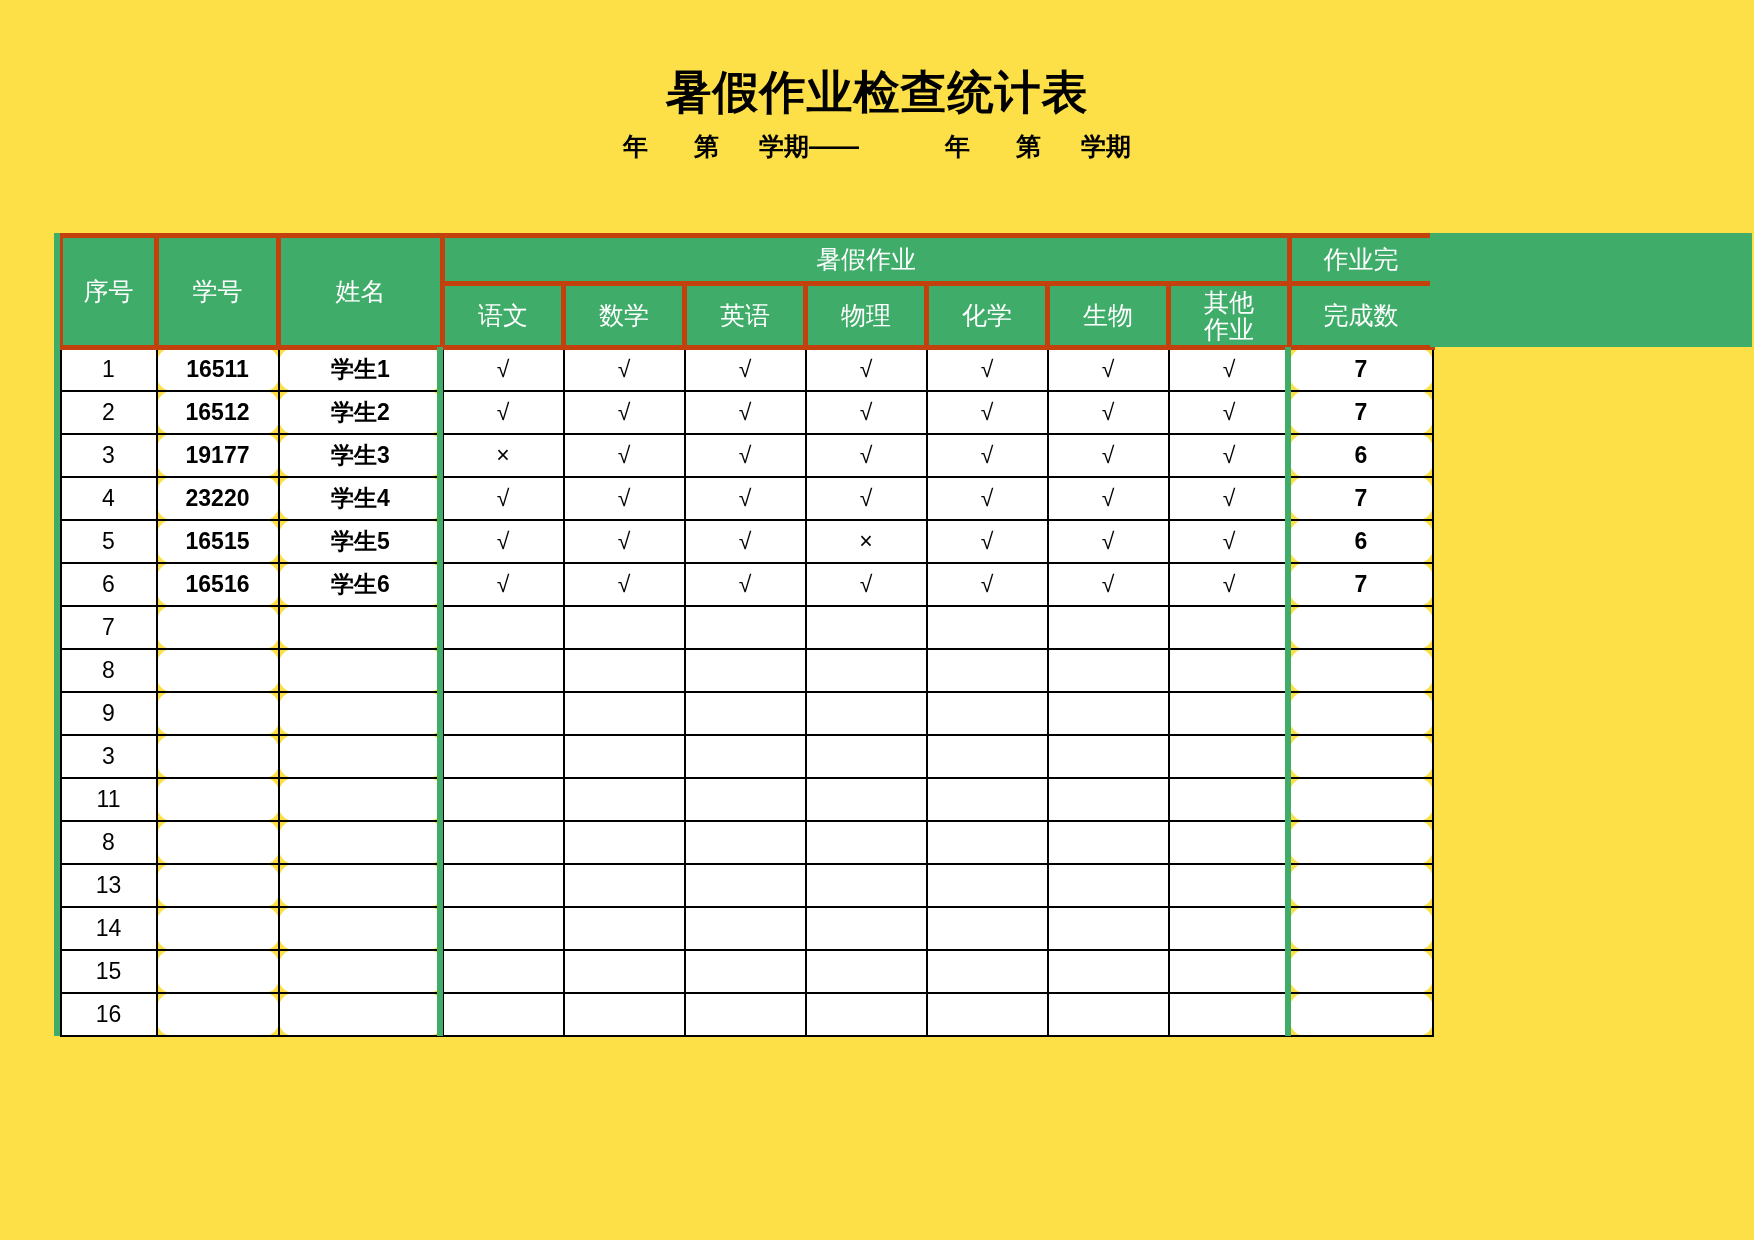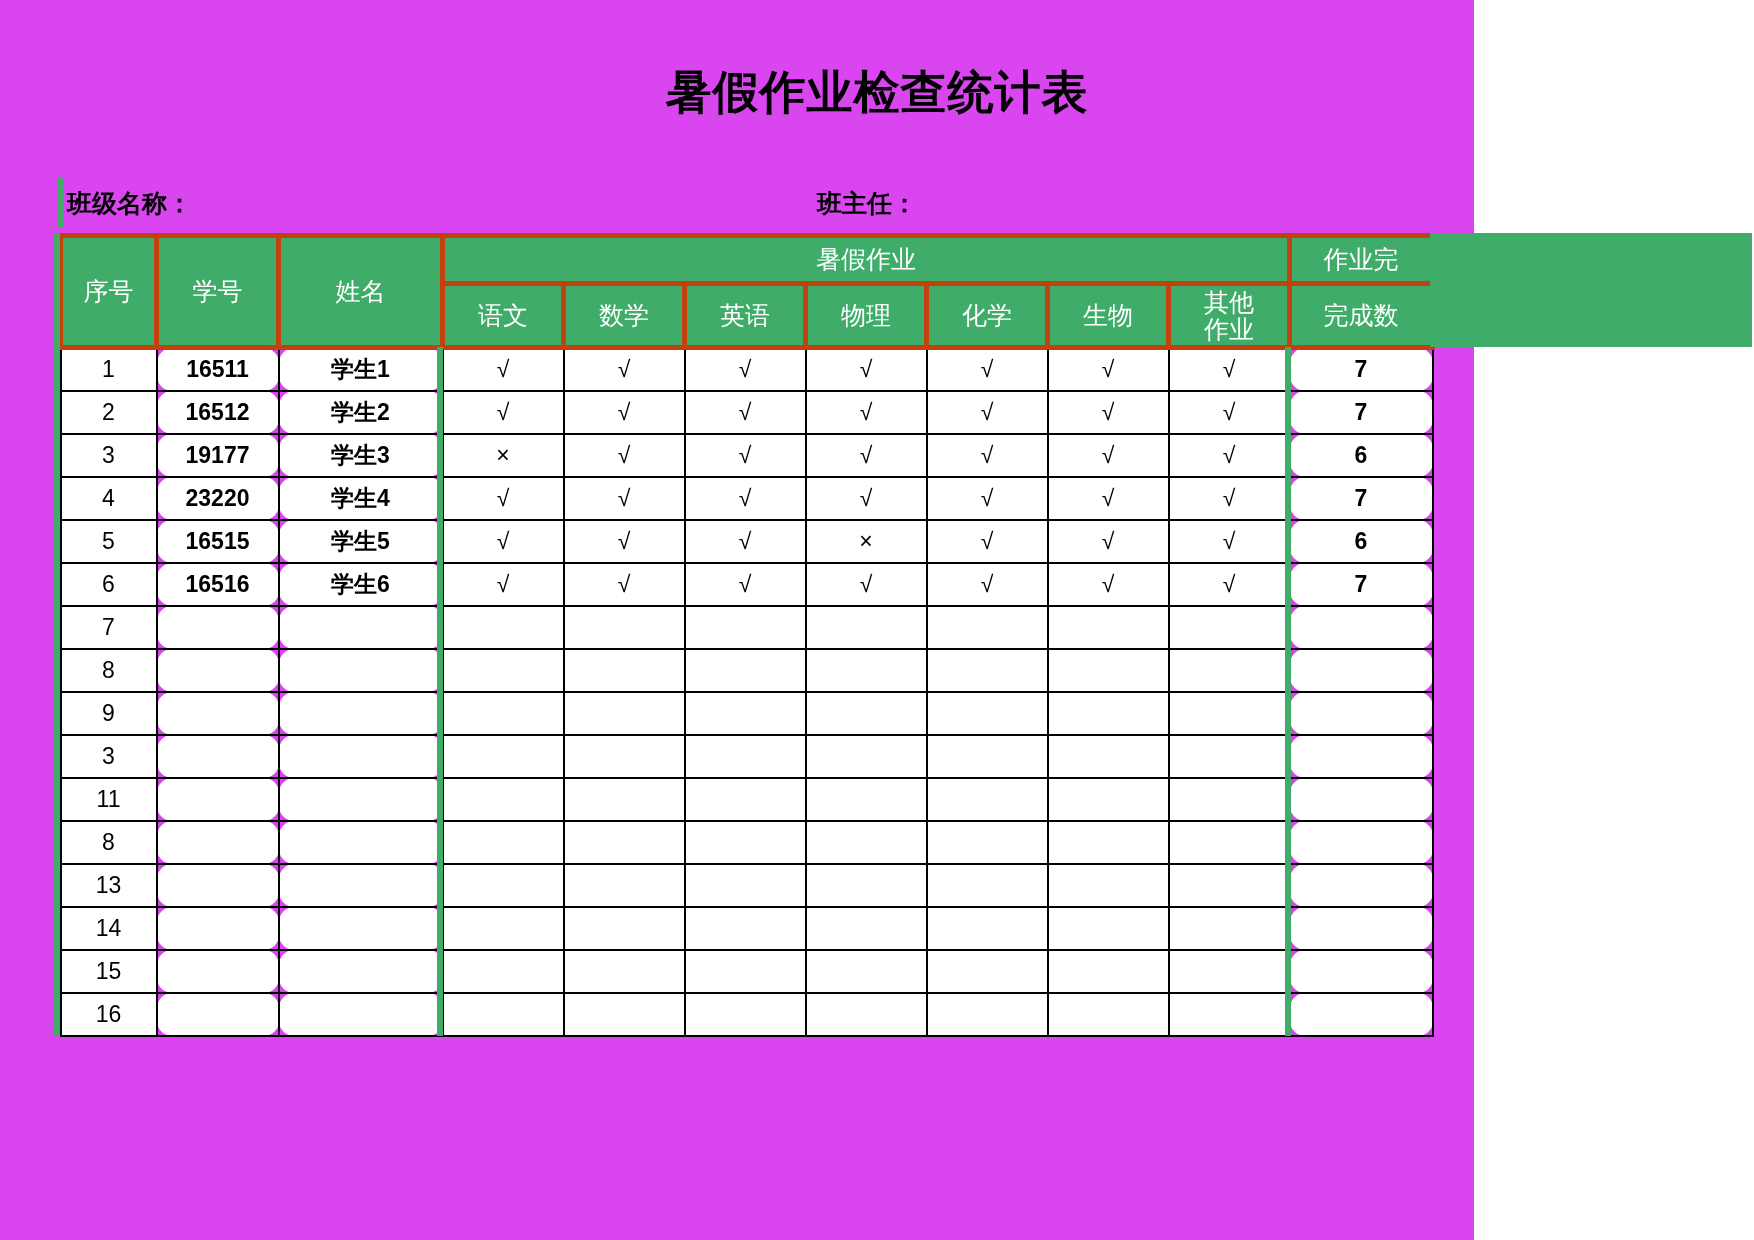--- a/index.html
+++ b/index.html
@@ -9,23 +9,23 @@
   }
   body {
     width: 1754px;
     height: 1240px;
     font-family: "Liberation Sans", "DejaVu Sans", sans-serif;
     overflow: hidden;
     position: relative;
   }
   .page {
     position: relative;
-    width: 1474px;
+    width: 1754px;
     height: 1240px;
-    background: #d946ef;
+    background: #fde047;
     text-decoration: underline;
   }
 
   
   .title {
     position: absolute;
     left: 0;
     top: 62px;
     width: 1754px;
     text-align: center;
@@ -133,25 +133,24 @@
   .seqnum { font-size: 22px; color: #000; }
   .two-line { line-height: 1.05; font-size: 24px; }
 </style>
 </head>
 <body>
 
 <div class="page">
 
   <div class="title">暑假作业检查统计表</div>
 
-
-  <div class="inforow">
-    <span class="info-class">班级名称：</span>
-    <span class="info-teacher">班主任：</span>
+  <div class="subtitle">
+    <span>年</span><span class="sp-wide"></span><span>第</span><span class="sp-mid"></span><span>学期——</span><span class="sp-gap"></span><span>年</span><span class="sp-wide"></span><span>第</span><span class="sp-mid"></span><span>学期</span>
   </div>
+
 
   <div class="tablewrap">
 
     <div class="overflowhdr" style="left:1372px; width:322px;"></div>
 
     <table class="grid">
       <colgroup>
         <col class="c-seq">
           <col class="c-sid">
           <col class="c-name">

